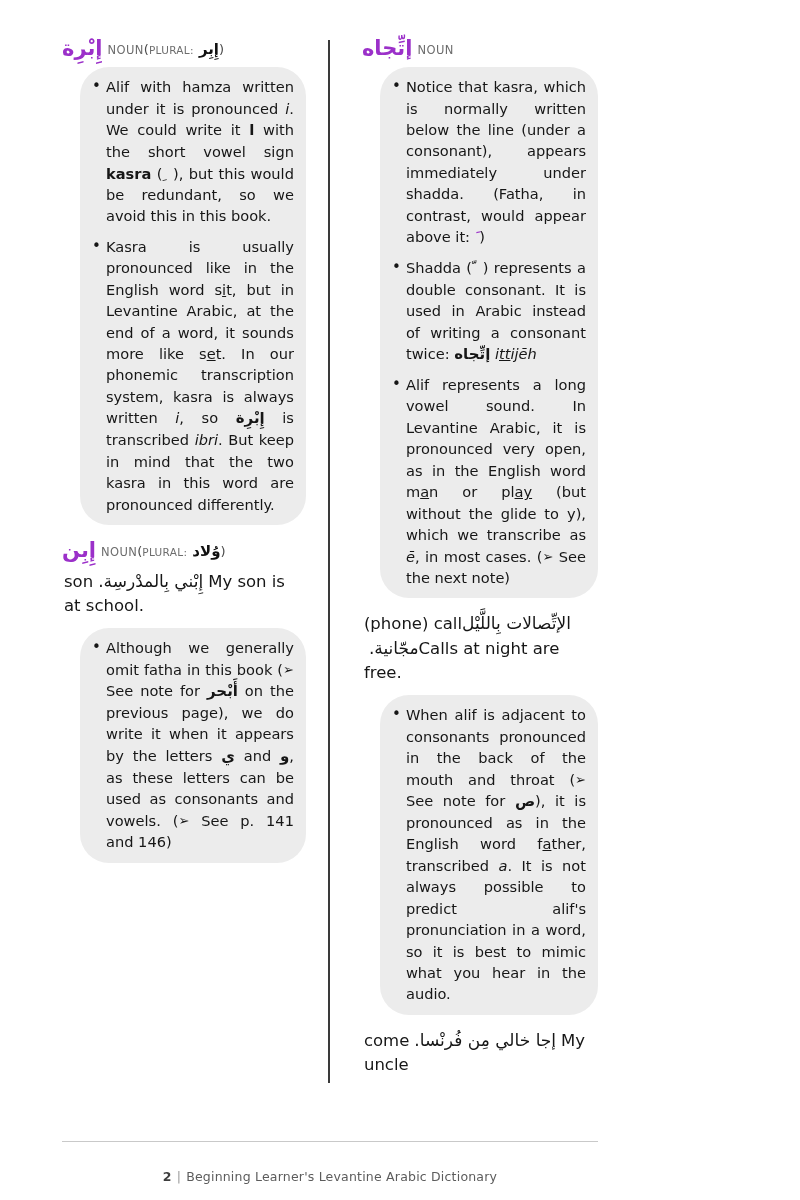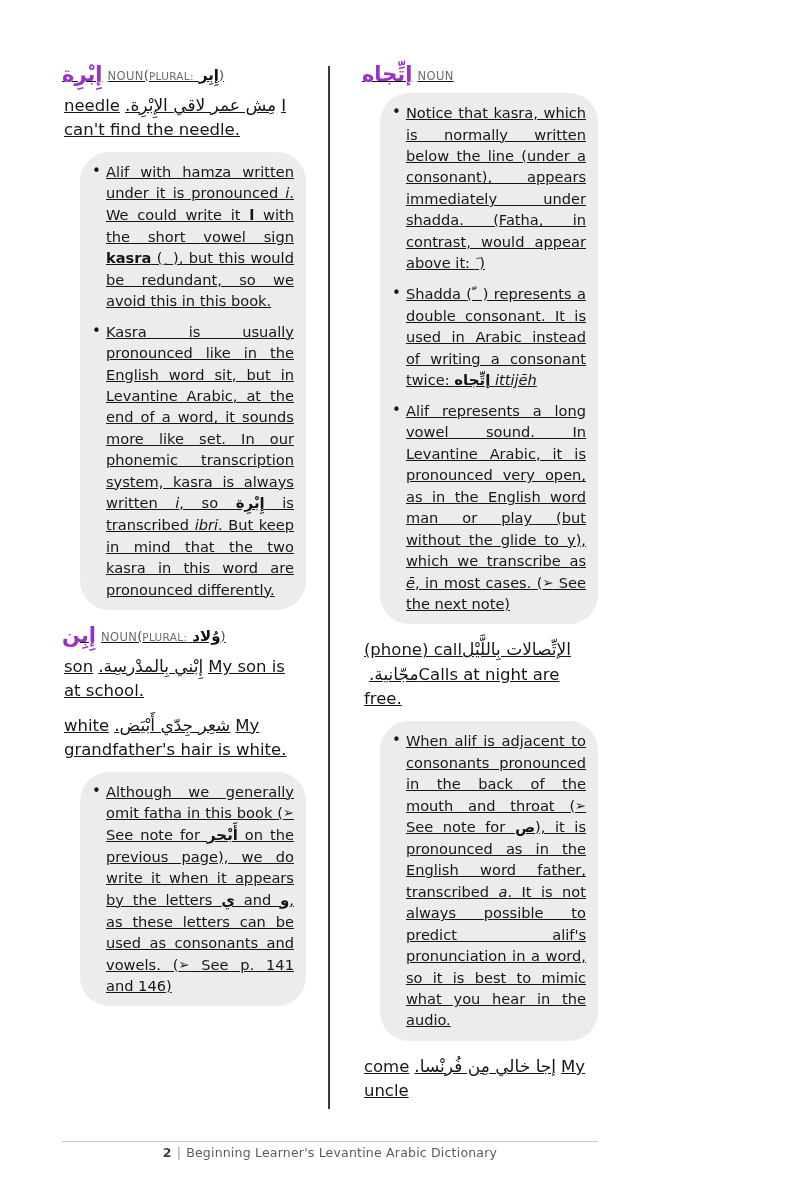--- a/index.html
+++ b/index.html
@@ -13,22 +13,21 @@
     font-family: "DejaVu Sans", "Liberation Sans", sans-serif;
     color: #161616;
     position: relative;
     overflow: hidden;
   }
   .page {
     position: relative;
     width: 660px;
     height: 1200px;
     box-sizing: border-box;
-    padding: 62px 62px 0 62px;
-    text-decoration: underline;
+    padding: 36px 62px 0 62px;
   }
   .columns {
     display: flex;
     align-items: flex-start;
     height: 1035px;
     position: relative;
   }
   .col {
     width: 322px;
     box-sizing: border-box;
@@ -153,21 +152,21 @@
     position: absolute;
     left: 62px;
     right: 62px;
     bottom: 58px;
     height: 1px;
     background: #c9c9c9;
   }
   .footer {
     position: absolute;
     left: 0; right: 0;
-    bottom: 40px;
+    bottom: 16px;
     text-align: center;
     font-size: 12.5px;
     color: #5c5c5c;
     letter-spacing: 0.2px;
   }
   .footer .pno { font-weight: bold; color: #3d3d3d; }
   .footer .sep { margin: 0 5px; color: #9a9a9a; }
 </style>
 </head>
 <body>
@@ -175,45 +174,39 @@
 <div class="page">
   <div class="columns">
 
     <div class="col col-left">
 
       <div class="entry">
         <div class="headline">
           <span class="hw">إِبْرِة</span><span class="pos">NOUN</span><span class="paren">(</span><span class="plabel">PLURAL:</span>
           <span class="ar-small">إِبِر</span><span class="paren">)</span>
         </div>
-        <div class="defblock">
-          <span class="gloss">needle</span><span class="ar-ex">مِش عمر لاقي الإِبْرِة.</span><span>I can't find the needle.</span>
-        </div>
         <div class="note">
           <ul>
             <li>Alif with hamza written under it is pronounced <span class="it">i</span>. We could write it <span class="ar-in">ا</span> with the short vowel sign <strong>kasra</strong> ( ِ ), but this would be redundant, so we avoid this in this book.</li>
             <li>Kasra is usually pronounced like in the English word s<span class="u">i</span>t, but in Levantine Arabic, at the end of a word, it sounds more like s<span class="u">e</span>t. In our phonemic transcription system, kasra is always written <span class="it">i</span>, so <span class="ar-in">إِبْرِة</span> is transcribed <span class="it">ibri</span>. But keep in mind that the two kasra in this word are pronounced differently.</li>
           </ul>
         </div>
       </div>
 
       <div class="entry">
         <div class="headline">
           <span class="hw">إِبِن</span><span class="pos">NOUN</span><span class="paren">(</span><span class="plabel">PLURAL:</span>
           <span class="ar-small">وُلاد</span><span class="paren">)</span>
         </div>
         <div class="defblock">
           <span class="gloss">son</span><span class="ar-ex">إِبْني بِالمدْرسِة.</span><span>My son is at school.</span>
         </div>
       </div>
 
       <div class="entry">
-        <div class="defblock">
-          <span class="gloss">white</span><span class="ar-ex">شعِر جِدّي أَبْيَض.</span><span>My grandfather's hair is white.</span>
-        </div>
         <div class="note">
           <ul>
             <li>Although we generally omit fatha in this book (<span class="arrow">➢</span> See note for <span class="ar-in">أَبْحر</span> on the previous page), we do write it when it appears by the letters <span class="ar-in">ي</span> and <span class="ar-in">و</span>, as these letters can be used as consonants and vowels. (<span class="arrow">➢</span> See p. 141 and 146)</li>
           </ul>
         </div>
       </div>
 
     </div>
 
     <div class="divider"></div>

